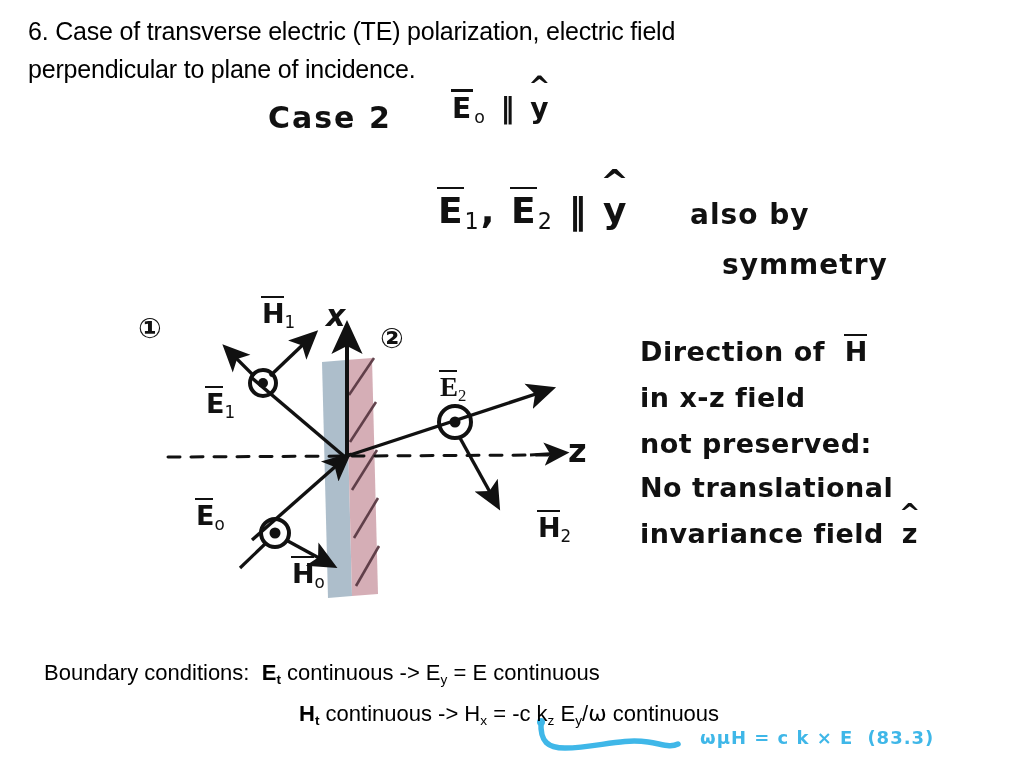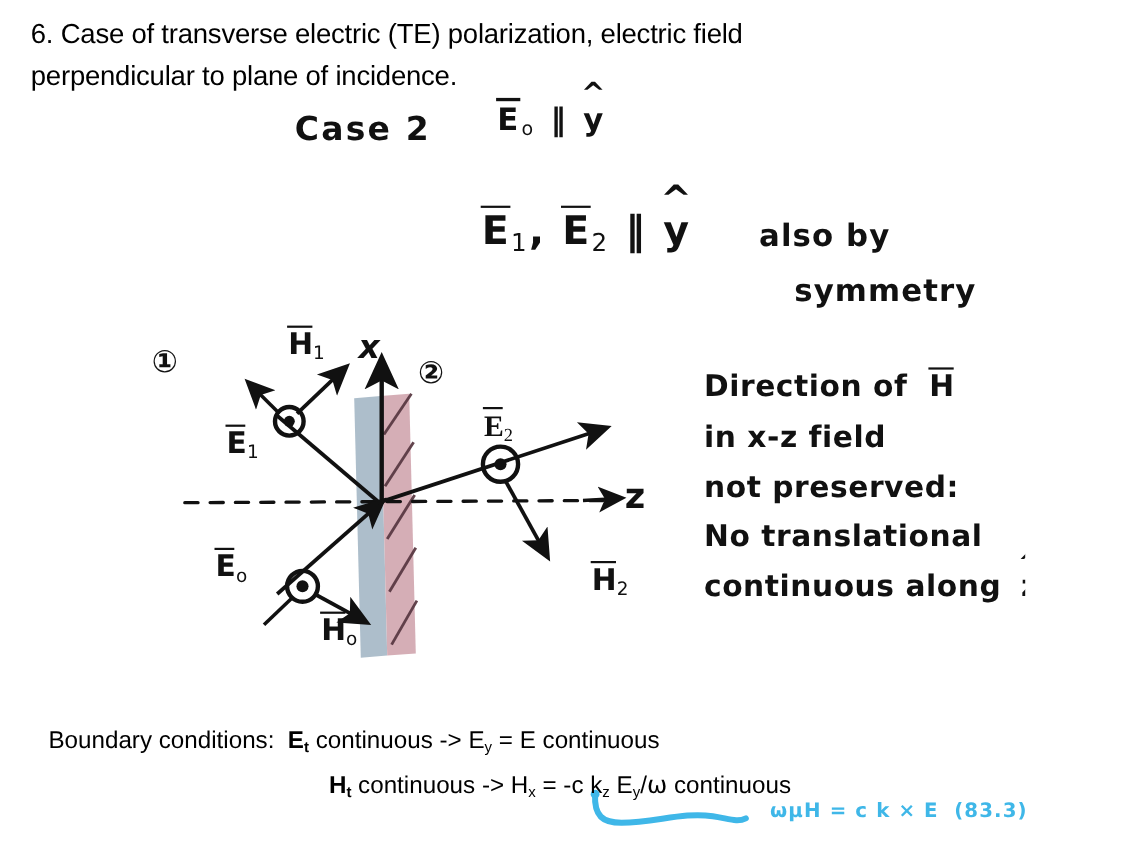--- a/index.html
+++ b/index.html
@@ -145,21 +145,21 @@
   <div class="hand hw-symm">symmetry</div>
 
   <div class="hand hw-right rt1">
     <span>Direction of</span>
     <span class="vec" style="margin-left:10px">H</span>
   </div>
   <div class="hand hw-right rt2">in  x-z  field</div>
   <div class="hand hw-right rt3">not preserved:</div>
   <div class="hand hw-right rt4">No translational</div>
   <div class="hand hw-right rt5">
-    <span>continuous along</span>
+    <span>invariance field</span>
     <span class="hat" style="margin-left:8px">z</span>
   </div>
 
   <div class="hand hw-lbl lbl-r1">①</div>
   <div class="hand hw-lbl lbl-r2">②</div>
   <div class="hand lbl-x">x</div>
   <div class="hand lbl-z">z</div>
 
   <div class="hand hw-lbl lbl-H1">
     <span class="vec">H</span><sub>1</sub>

